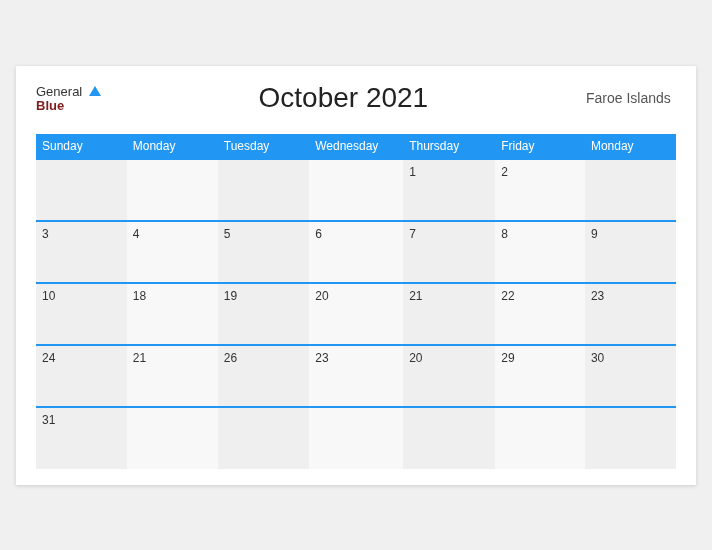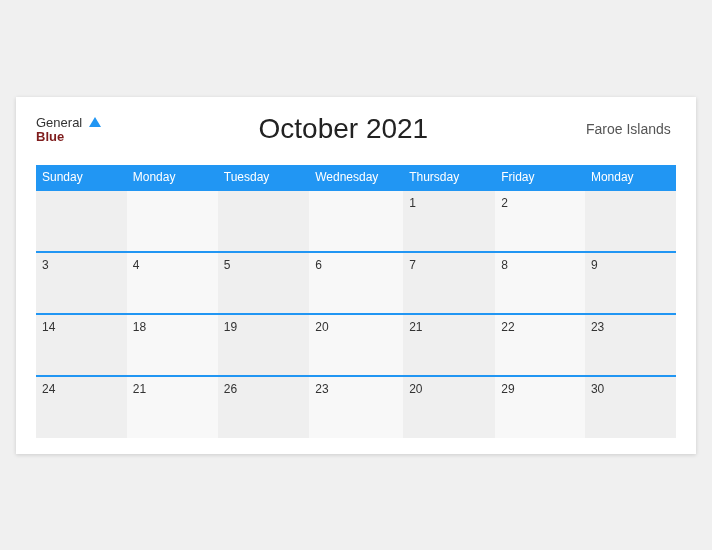--- a/index.html
+++ b/index.html
@@ -129,32 +129,41 @@
         <tr>
           <td><span class="day-num">3</span></td>
           <td><span class="day-num">4</span></td>
           <td><span class="day-num">5</span></td>
           <td><span class="day-num">6</span></td>
           <td><span class="day-num">7</span></td>
           <td><span class="day-num">8</span></td>
           <td><span class="day-num">9</span></td>
         </tr>
         <tr>
-          <td><span class="day-num">14</span></td>
+          <td><span class="day-num">10</span></td>
           <td><span class="day-num">18</span></td>
           <td><span class="day-num">19</span></td>
           <td><span class="day-num">20</span></td>
           <td><span class="day-num">21</span></td>
           <td><span class="day-num">22</span></td>
           <td><span class="day-num">23</span></td>
         </tr>
         <tr>
           <td><span class="day-num">24</span></td>
           <td><span class="day-num">21</span></td>
           <td><span class="day-num">26</span></td>
           <td><span class="day-num">23</span></td>
           <td><span class="day-num">20</span></td>
           <td><span class="day-num">29</span></td>
           <td><span class="day-num">30</span></td>
         </tr>
+        <tr>
+          <td><span class="day-num">31</span></td>
+          <td></td>
+          <td></td>
+          <td></td>
+          <td></td>
+          <td></td>
+          <td></td>
+        </tr>
       </tbody>
   </table>
 </div>
 
 </body></html>

